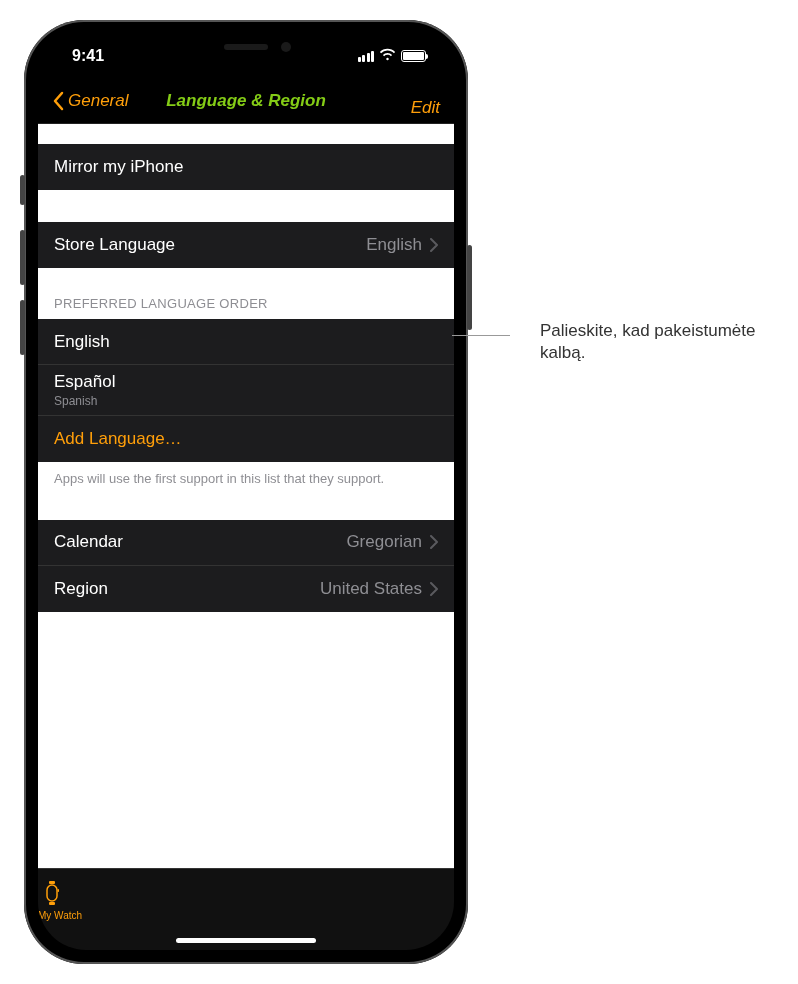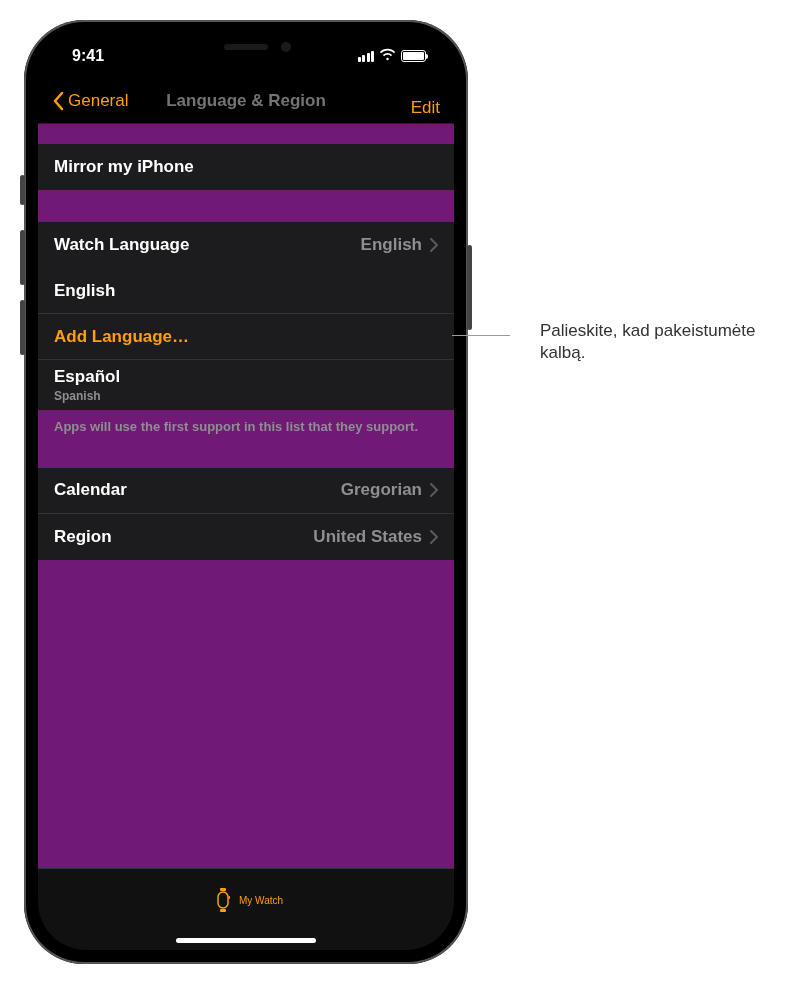--- a/index.html
+++ b/index.html
@@ -96,30 +96,31 @@
   }
   .battery div { width: 100%; height: 100%; background:#fff; border-radius:1px; }
 
   .nav-bar {
     height: 46px;
     display: flex;
     align-items: center;
     padding: 0 14px;
     position: relative;
     border-bottom: 0.5px solid #222;
+    font-style: italic;
   }
   .nav-back { display: flex; align-items: center; color: #ff9f0a; font-size: 17px; }
   .nav-back svg { width: 12px; height: 20px; margin-right: 4px; }
   .nav-title {
     position: absolute; left: 0; right: 0; text-align: center;
-    color: #737373; font-size: 17px; font-weight: 600; pointer-events: none;
+    color: #84cc16; font-size: 17px; font-weight: 600; pointer-events: none;
   }
   .nav-edit { margin-left: auto; color: #ff9f0a; font-size: 17px; margin-top: 15px; }
 
-  .content { flex: 1; overflow: hidden; background: #701a75; font-weight: bold; }
+  .content { flex: 1; overflow: hidden; background: #ffffff; }
   .group { margin-top: 32px; }
   .group:first-child { margin-top: 20px; }
   .row {
     background: #1c1c1e;
     min-height: 46px;
     padding: 11px 16px;
     display: flex;
     align-items: center;
     border-bottom: 0.5px solid #333;
     color: #fff;
@@ -145,22 +146,22 @@
   .tab-bar {
     height: 82px;
     background: #111;
     border-top: 0.5px solid #333;
     display: flex;
     padding-bottom: 18px;
   }
   .tab {
     flex: 1;
     display: flex;
-    flex-direction: row;
-    align-items: center;
+    flex-direction: column;
+    align-items: flex-start;
     justify-content: center;
     gap: 2px;
     color: #8e8e93;
     font-size: 10px;
   }
   .tab.active { color: #ff9f0a; }
   .tab svg { width: 28px; height: 26px; }
   .home-ind {
     position: absolute; bottom: 7px; left: 50%;
     transform: translateX(-50%);
@@ -229,42 +230,43 @@
     <div class="content">
 
       <div class="group">
         <div class="row">
           <span>Mirror my iPhone</span>
         </div>
       </div>
 
       <div class="group">
         <div class="row">
-          <span>Watch Language</span>
+          <span>Store Language</span>
           <span class="value">English</span>
           <span class="chev">
             <svg viewBox="0 0 8 14" fill="none" stroke="#5a5a5e" stroke-width="2" stroke-linecap="round" stroke-linejoin="round">
                 <polyline points="1,1 7,7 1,13"></polyline>
               </svg>
           </span>
         </div>
       </div>
 
+      <div class="section-header">PREFERRED LANGUAGE ORDER</div>
       <div>
         <div class="row">
           <div>
             <span>English</span>
           </div>
         </div>
-        <div class="row accent">
-          <span>Add Language…</span>
-        </div>
         <div class="row" style="display:block;padding-top:7px;padding-bottom:7px;">
           <span>Español</span>
           <span class="sub">Spanish</span>
+        </div>
+        <div class="row accent">
+          <span>Add Language…</span>
         </div>
       </div>
       <div class="footer">Apps will use the first support in this list that they support.</div>
 
       <div class="group">
         <div class="row">
           <span>Calendar</span>
           <span class="value">Gregorian</span>
           <span class="chev">
             <svg viewBox="0 0 8 14" fill="none" stroke="#5a5a5e" stroke-width="2" stroke-linecap="round" stroke-linejoin="round">

